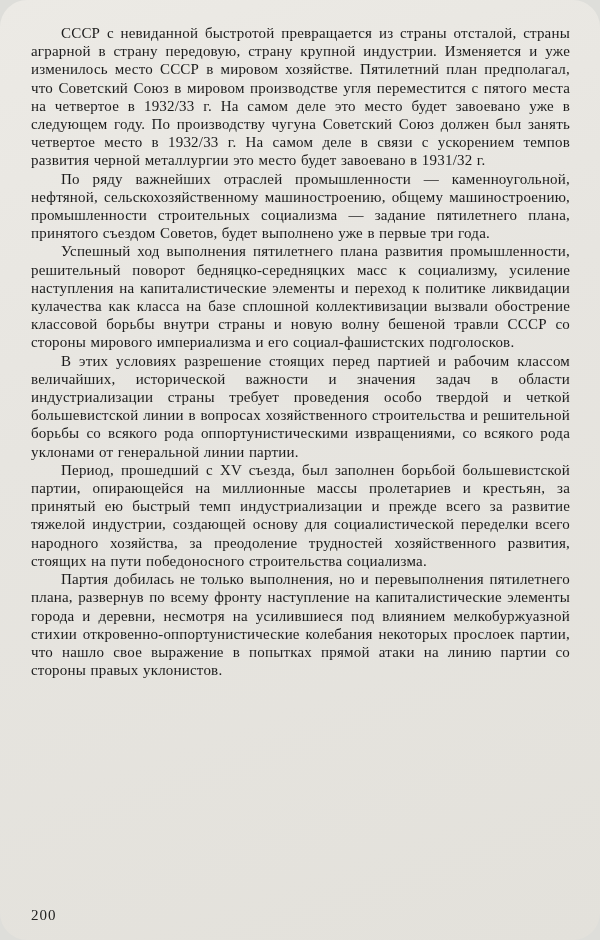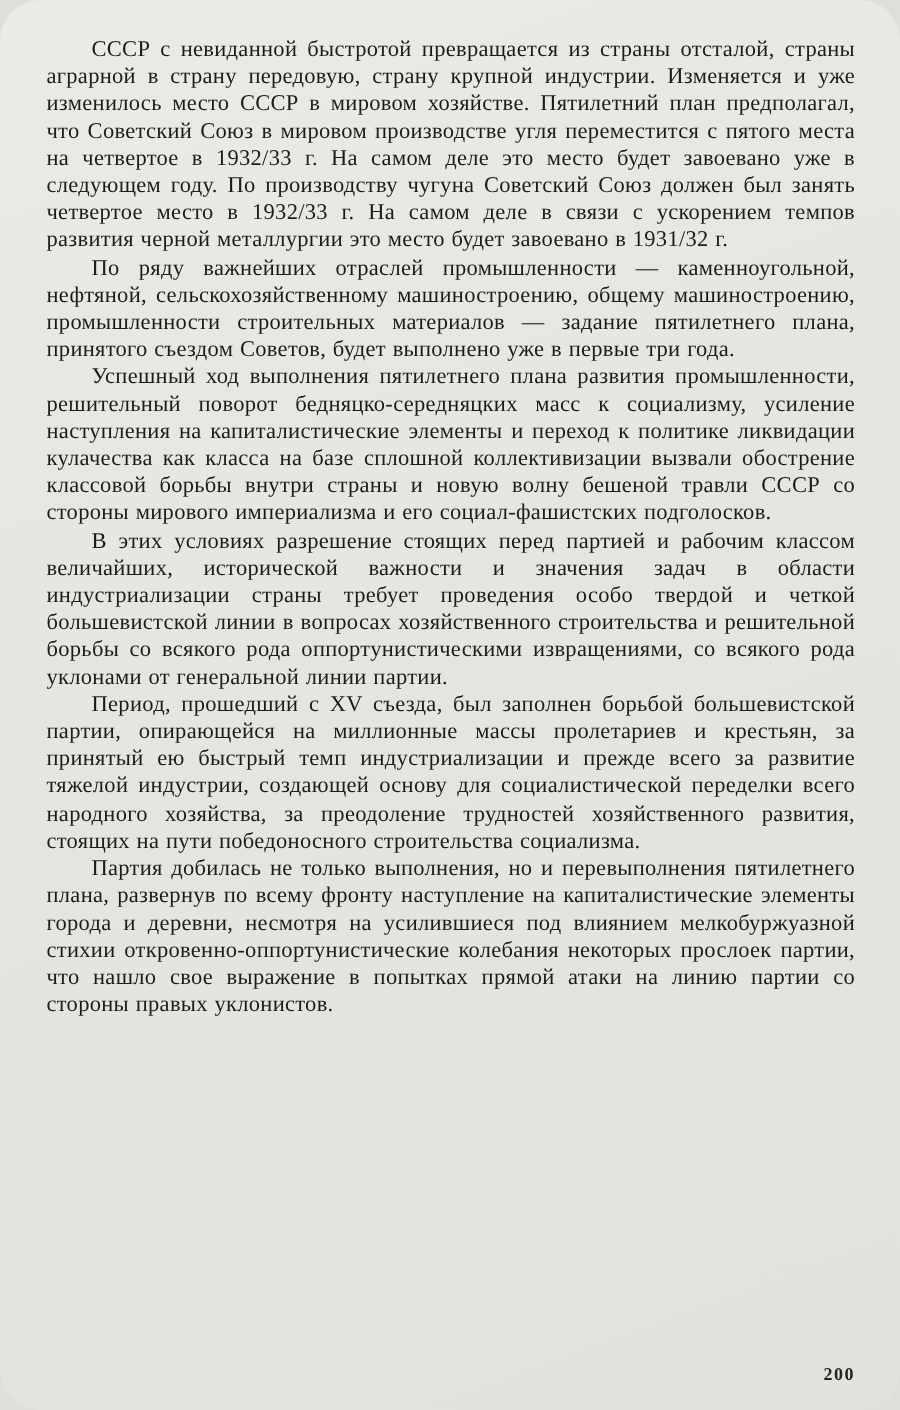--- a/index.html
+++ b/index.html
@@ -33,34 +33,33 @@
     word-spacing: 0.5px;
     hyphens: auto;
     -webkit-hyphens: auto;
   }
   .text-block p {
     margin: 0;
     text-indent: 30px;
   }
   .page-number {
     flex: 0 0 auto;
-    text-align: right;
-    font-size: 12px;
+    text-align: left;
+    font-size: 15px;
     letter-spacing: 1px;
     color: #222;
     padding-top: 8px;
-    font-weight: bold;
   }
 </style>
 </head>
 <body>
 
 <div class="page">
   <div class="text-block">
     <p>СССР с невиданной быстротой превращается из страны отсталой, страны аграрной в страну передовую, страну крупной индустрии. Изменяется и уже изменилось место СССР в мировом хозяйстве. Пятилетний план предполагал, что Советский Союз в мировом производстве угля переместится с пятого места на четвертое в 1932/33 г. На самом деле это место будет завоевано уже в следующем году. По производству чугуна Советский Союз должен был занять четвертое место в 1932/33 г. На самом деле в связи с ускорением темпов развития черной металлургии это место будет завоевано в 1931/32 г.</p>
-    <p>По ряду важнейших отраслей промышленности — каменноугольной, нефтяной, сельскохозяйственному машиностроению, общему машиностроению, промышленности строительных материалов — задание пятилетнего плана, принятого съездом Советов, будет выполнено уже в первые три года.</p>
+    <p>По ряду важнейших отраслей промышленности — каменноугольной, нефтяной, сельскохозяйственному машиностроению, общему машиностроению, промышленности строительных социализма — задание пятилетнего плана, принятого съездом Советов, будет выполнено уже в первые три года.</p>
     <p>Успешный ход выполнения пятилетнего плана развития промышленности, решительный поворот бедняцко-середняцких масс к социализму, усиление наступления на капиталистические элементы и переход к политике ликвидации кулачества как класса на базе сплошной коллективизации вызвали обострение классовой борьбы внутри страны и новую волну бешеной травли СССР со стороны мирового империализма и его социал-фашистских подголосков.</p>
     <p>В этих условиях разрешение стоящих перед партией и рабочим классом величайших, исторической важности и значения задач в области индустриализации страны требует проведения особо твердой и четкой большевистской линии в вопросах хозяйственного строительства и решительной борьбы со всякого рода оппортунистическими извращениями, со всякого рода уклонами от генеральной линии партии.</p>
     <p>Период, прошедший с XV съезда, был заполнен борьбой большевистской партии, опирающейся на миллионные массы пролетариев и крестьян, за принятый ею быстрый темп индустриализации и прежде всего за развитие тяжелой индустрии, создающей основу для социалистической переделки всего народного хозяйства, за преодоление трудностей хозяйственного развития, стоящих на пути победоносного строительства социализма.</p>
     <p>Партия добилась не только выполнения, но и перевыполнения пятилетнего плана, развернув по всему фронту наступление на капиталистические элементы города и деревни, несмотря на усилившиеся под влиянием мелкобуржуазной стихии откровенно-оппортунистические колебания некоторых прослоек партии, что нашло свое выражение в попытках прямой атаки на линию партии со стороны правых уклонистов.</p>
   </div>
   <div class="page-number">200</div>
 </div>
 
 </body></html>

